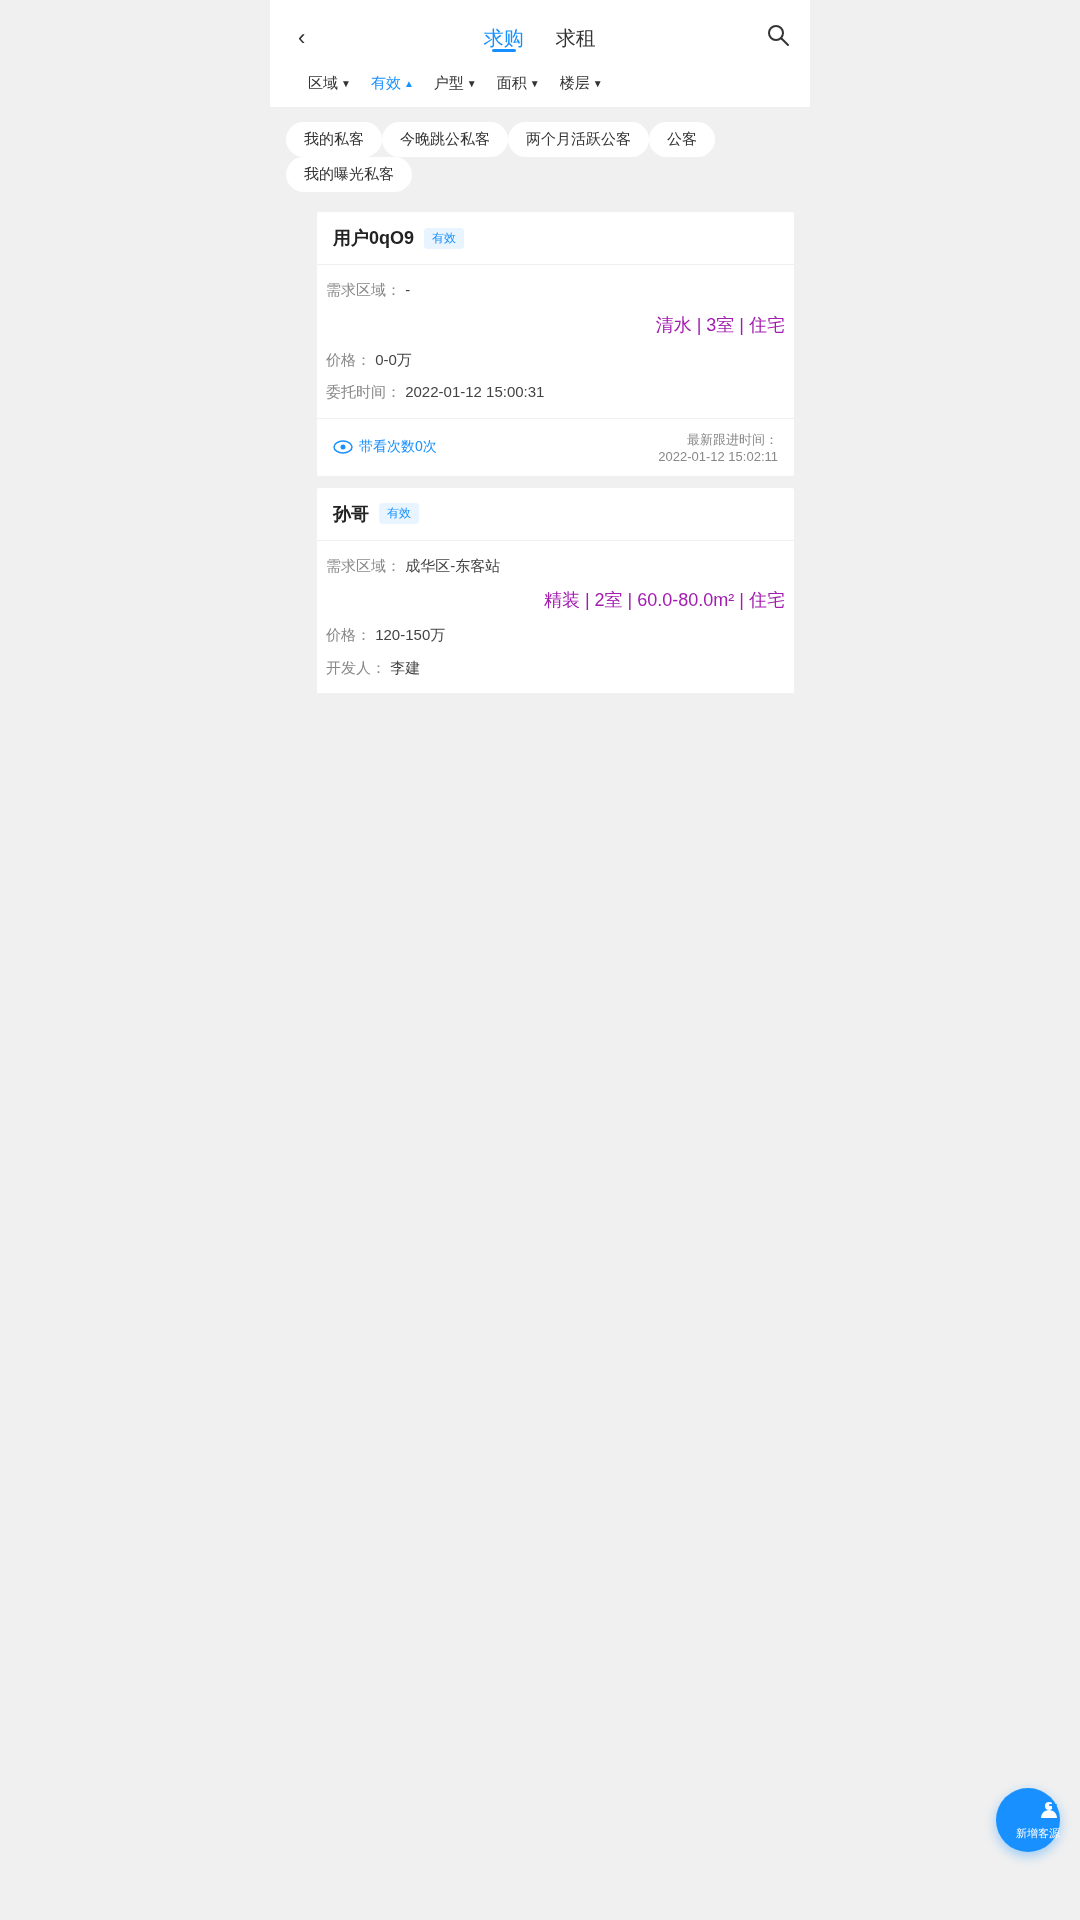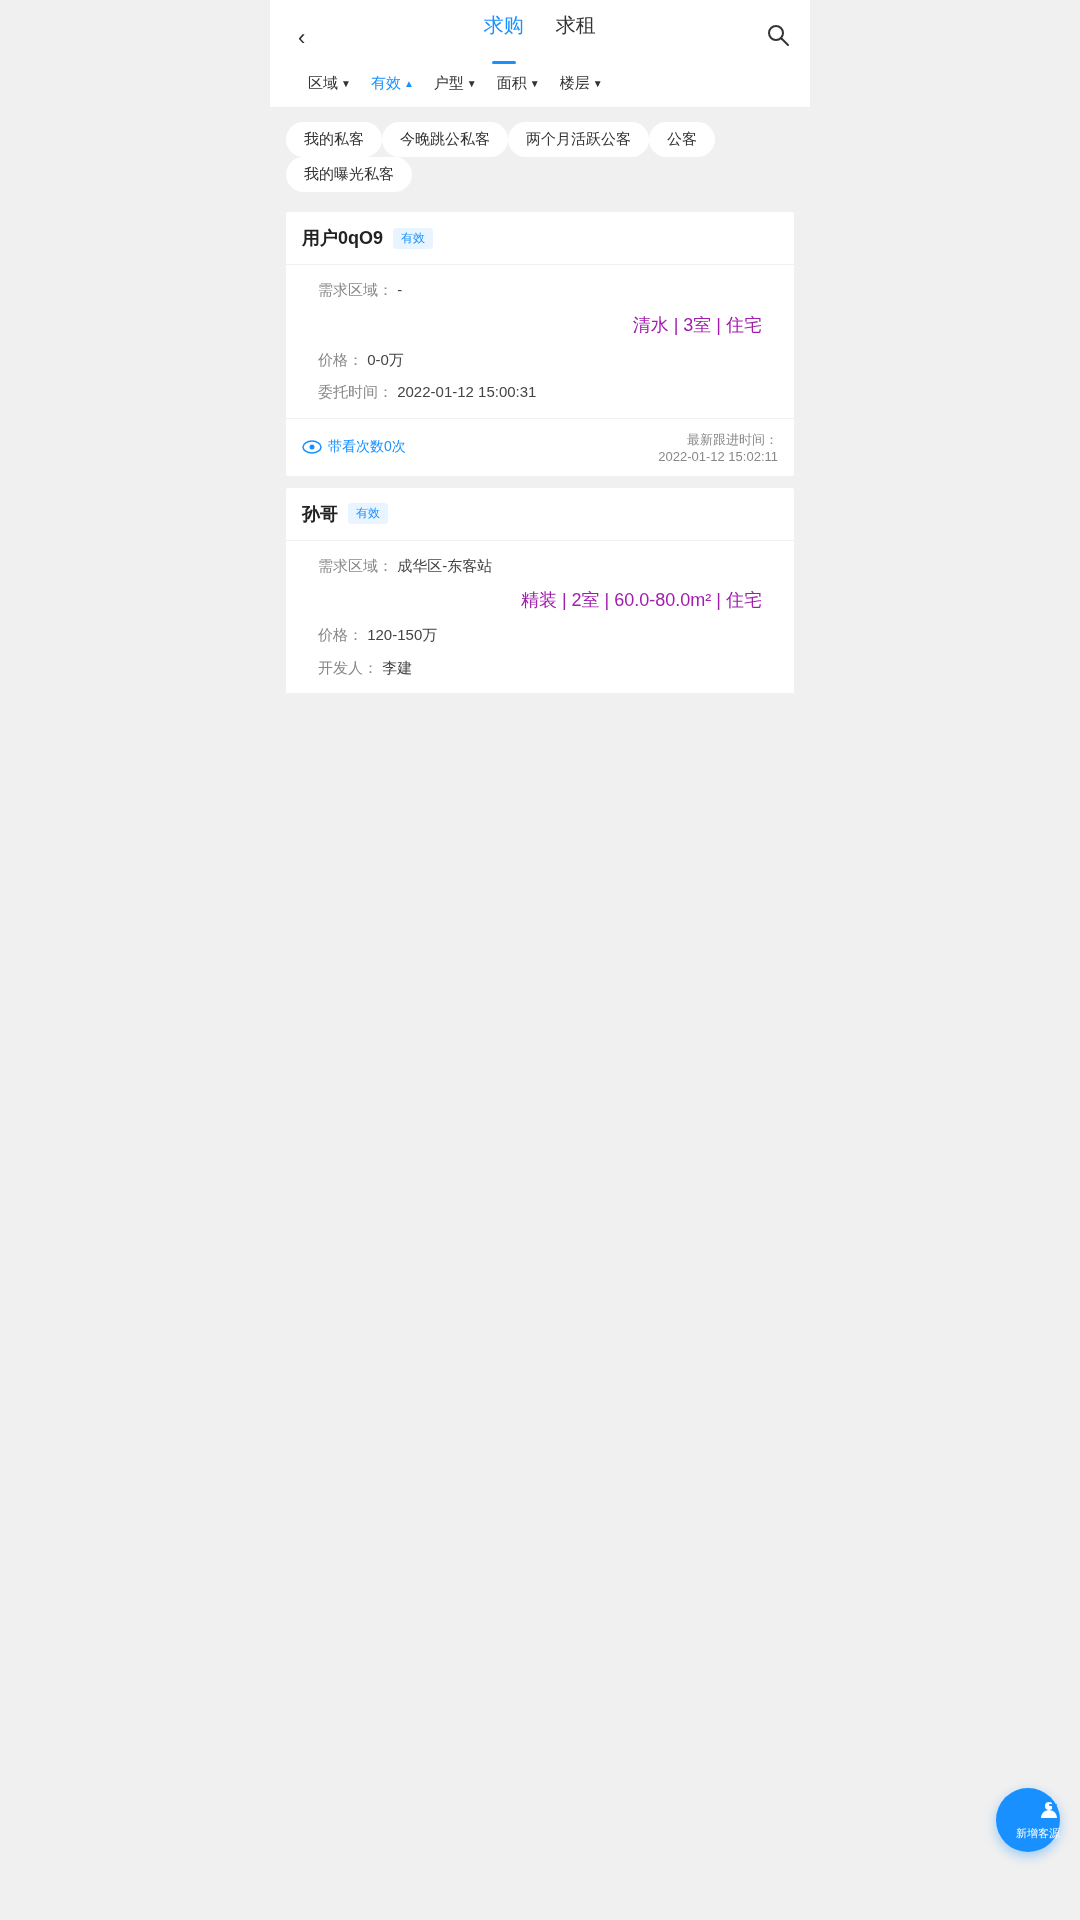--- a/index.html
+++ b/index.html
@@ -30,21 +30,21 @@
       padding: 4px 8px;
     }
     .header-tabs {
       display: flex;
       gap: 32px;
     }
     .header-tab {
       font-size: 20px;
       color: #333;
       cursor: pointer;
-      padding-bottom: 25px;
+      padding-bottom: 0;
       position: relative;
     }
     .header-tab.active {
       color: #1890ff;
       font-weight: 500;
     }
     .header-tab.active::after {
       content: '';
       position: absolute;
       bottom: 0;
@@ -113,20 +113,21 @@
       padding: 10px 16px;
       display: flex;
       flex-direction: column;
       gap: 12px;
     }
 
     .card {
       background: #fff;
       border-radius: 2px;
       overflow: hidden;
+      margin-left: 31px;
     }
 
     .card-header {
       padding: 14px 16px;
       display: flex;
       align-items: center;
       gap: 10px;
       border-bottom: 1px solid #f0f0f0;
     }
     .card-title {
@@ -136,21 +137,21 @@
     }
     .status-badge {
       background: #e8f4ff;
       color: #1890ff;
       font-size: 12px;
       padding: 2px 8px;
       border-radius: 4px;
     }
 
     .card-body {
-      padding: 14px 32px;
+      padding: 14px 9px;
       display: flex;
       flex-direction: column;
       gap: 10px;
       border-bottom: 1px solid #f0f0f0;
     }
     .card-row {
       font-size: 15px;
       color: #444;
       line-height: 1.5;
     }

